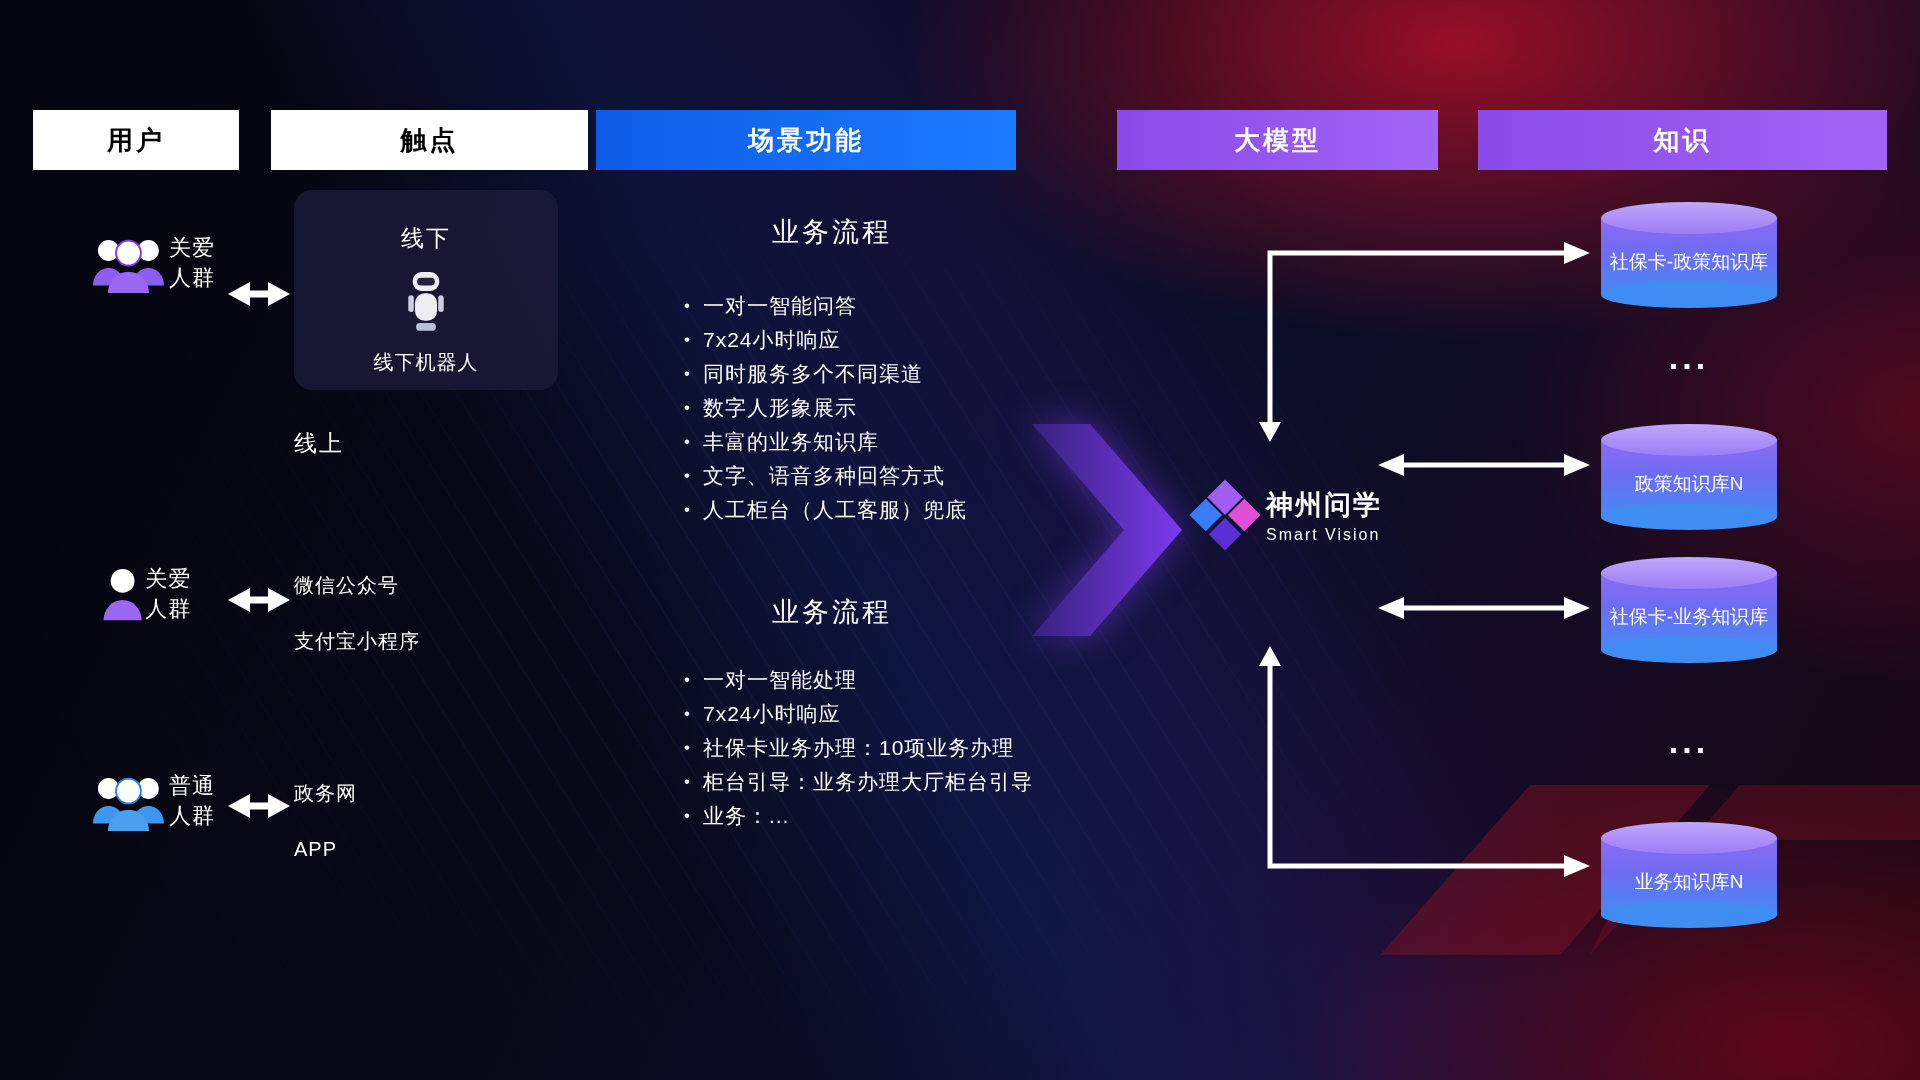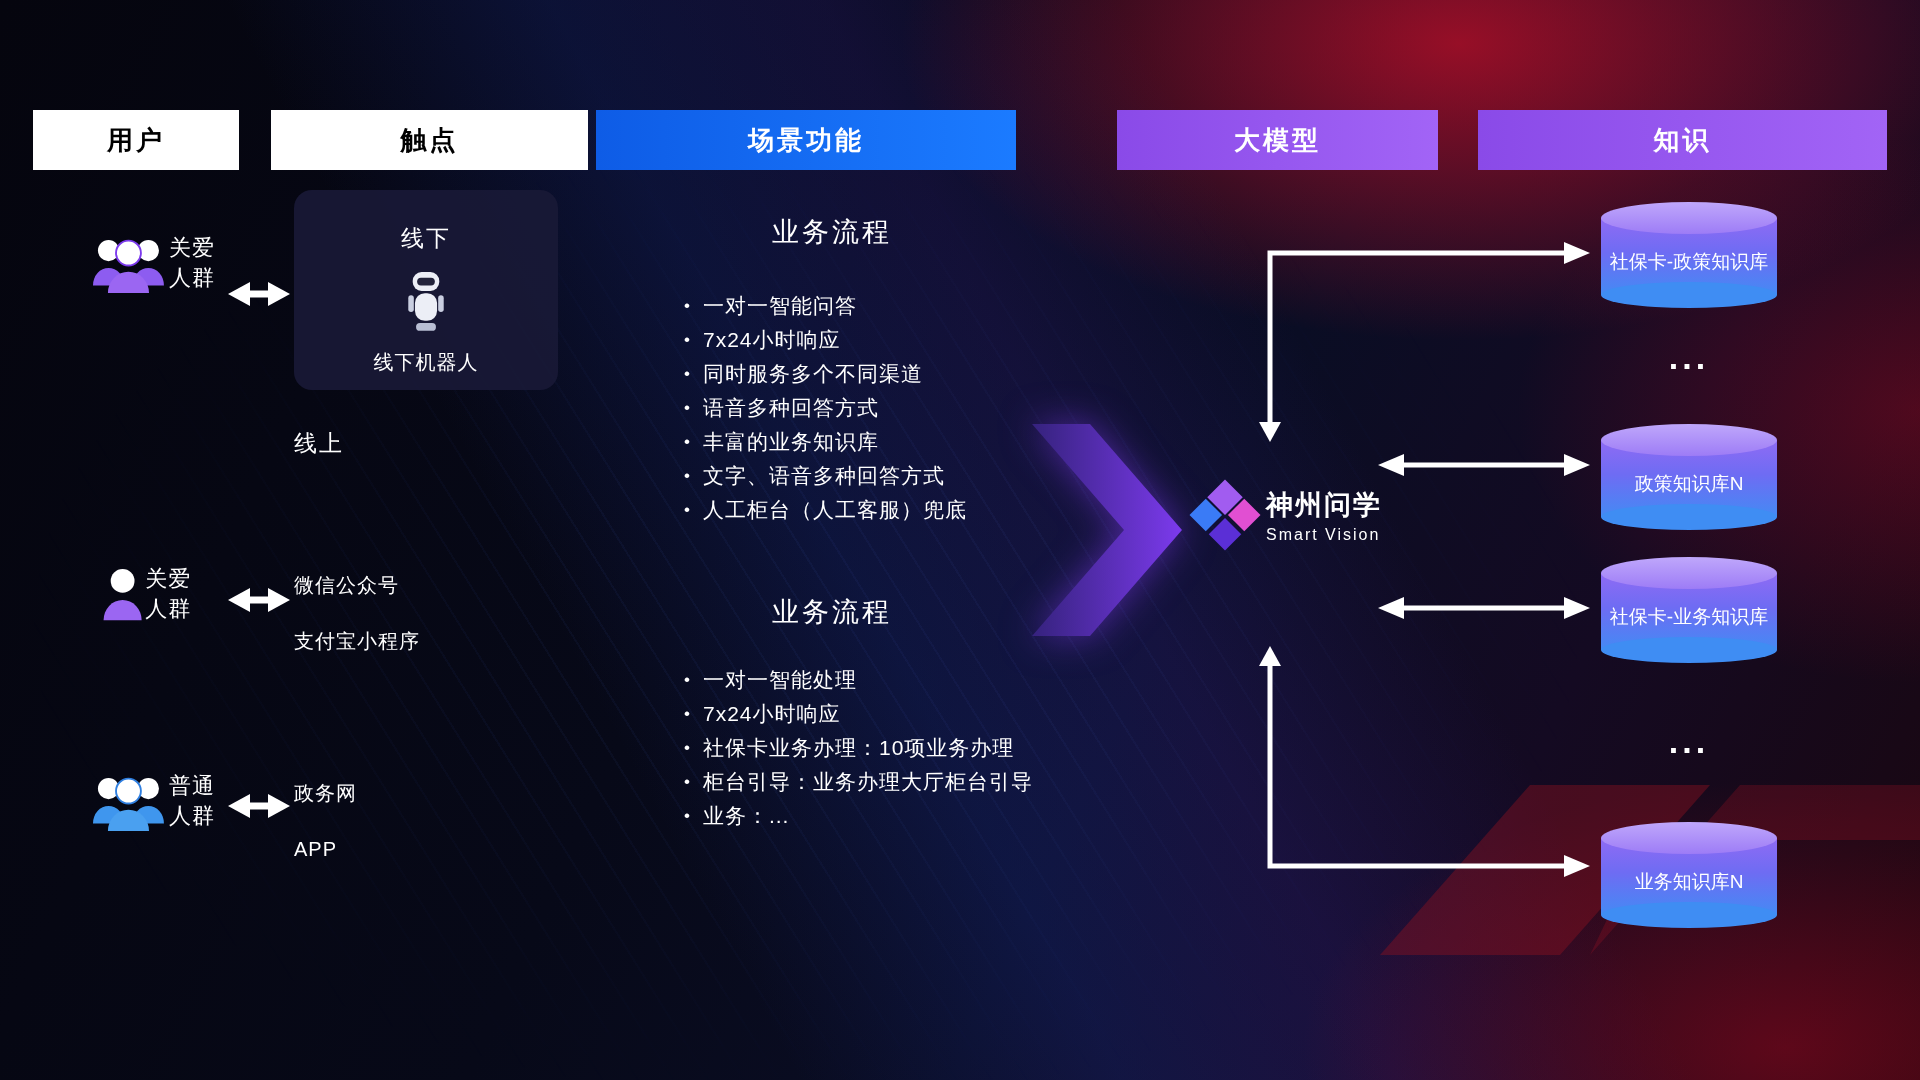--- a/index.html
+++ b/index.html
@@ -119,21 +119,21 @@
 <div class="center-col tp-sub" style="top:572px">微信公众号</div>
 <div class="center-col tp-sub" style="top:628px">支付宝小程序</div>
 <div class="center-col tp-sub" style="top:780px">政务网</div>
 <div class="center-col tp-sub" style="top:838px">APP</div>
 
 <div class="sec-title" style="top:214px">业务流程</div>
 <ul class="bullets" style="top:290px">
   <li>一对一智能问答</li>
   <li>7x24小时响应</li>
   <li>同时服务多个不同渠道</li>
-  <li>语音多种回答方式</li>
+  <li>数字人形象展示</li>
   <li>丰富的业务知识库</li>
   <li>文字、语音多种回答方式</li>
   <li>人工柜台（人工客服）兜底</li>
 </ul>
 
 <div class="sec-title" style="top:594px">业务流程</div>
 <ul class="bullets" style="top:664px">
   <li>一对一智能处理</li>
   <li>7x24小时响应</li>
   <li>社保卡业务办理：10项业务办理</li>

